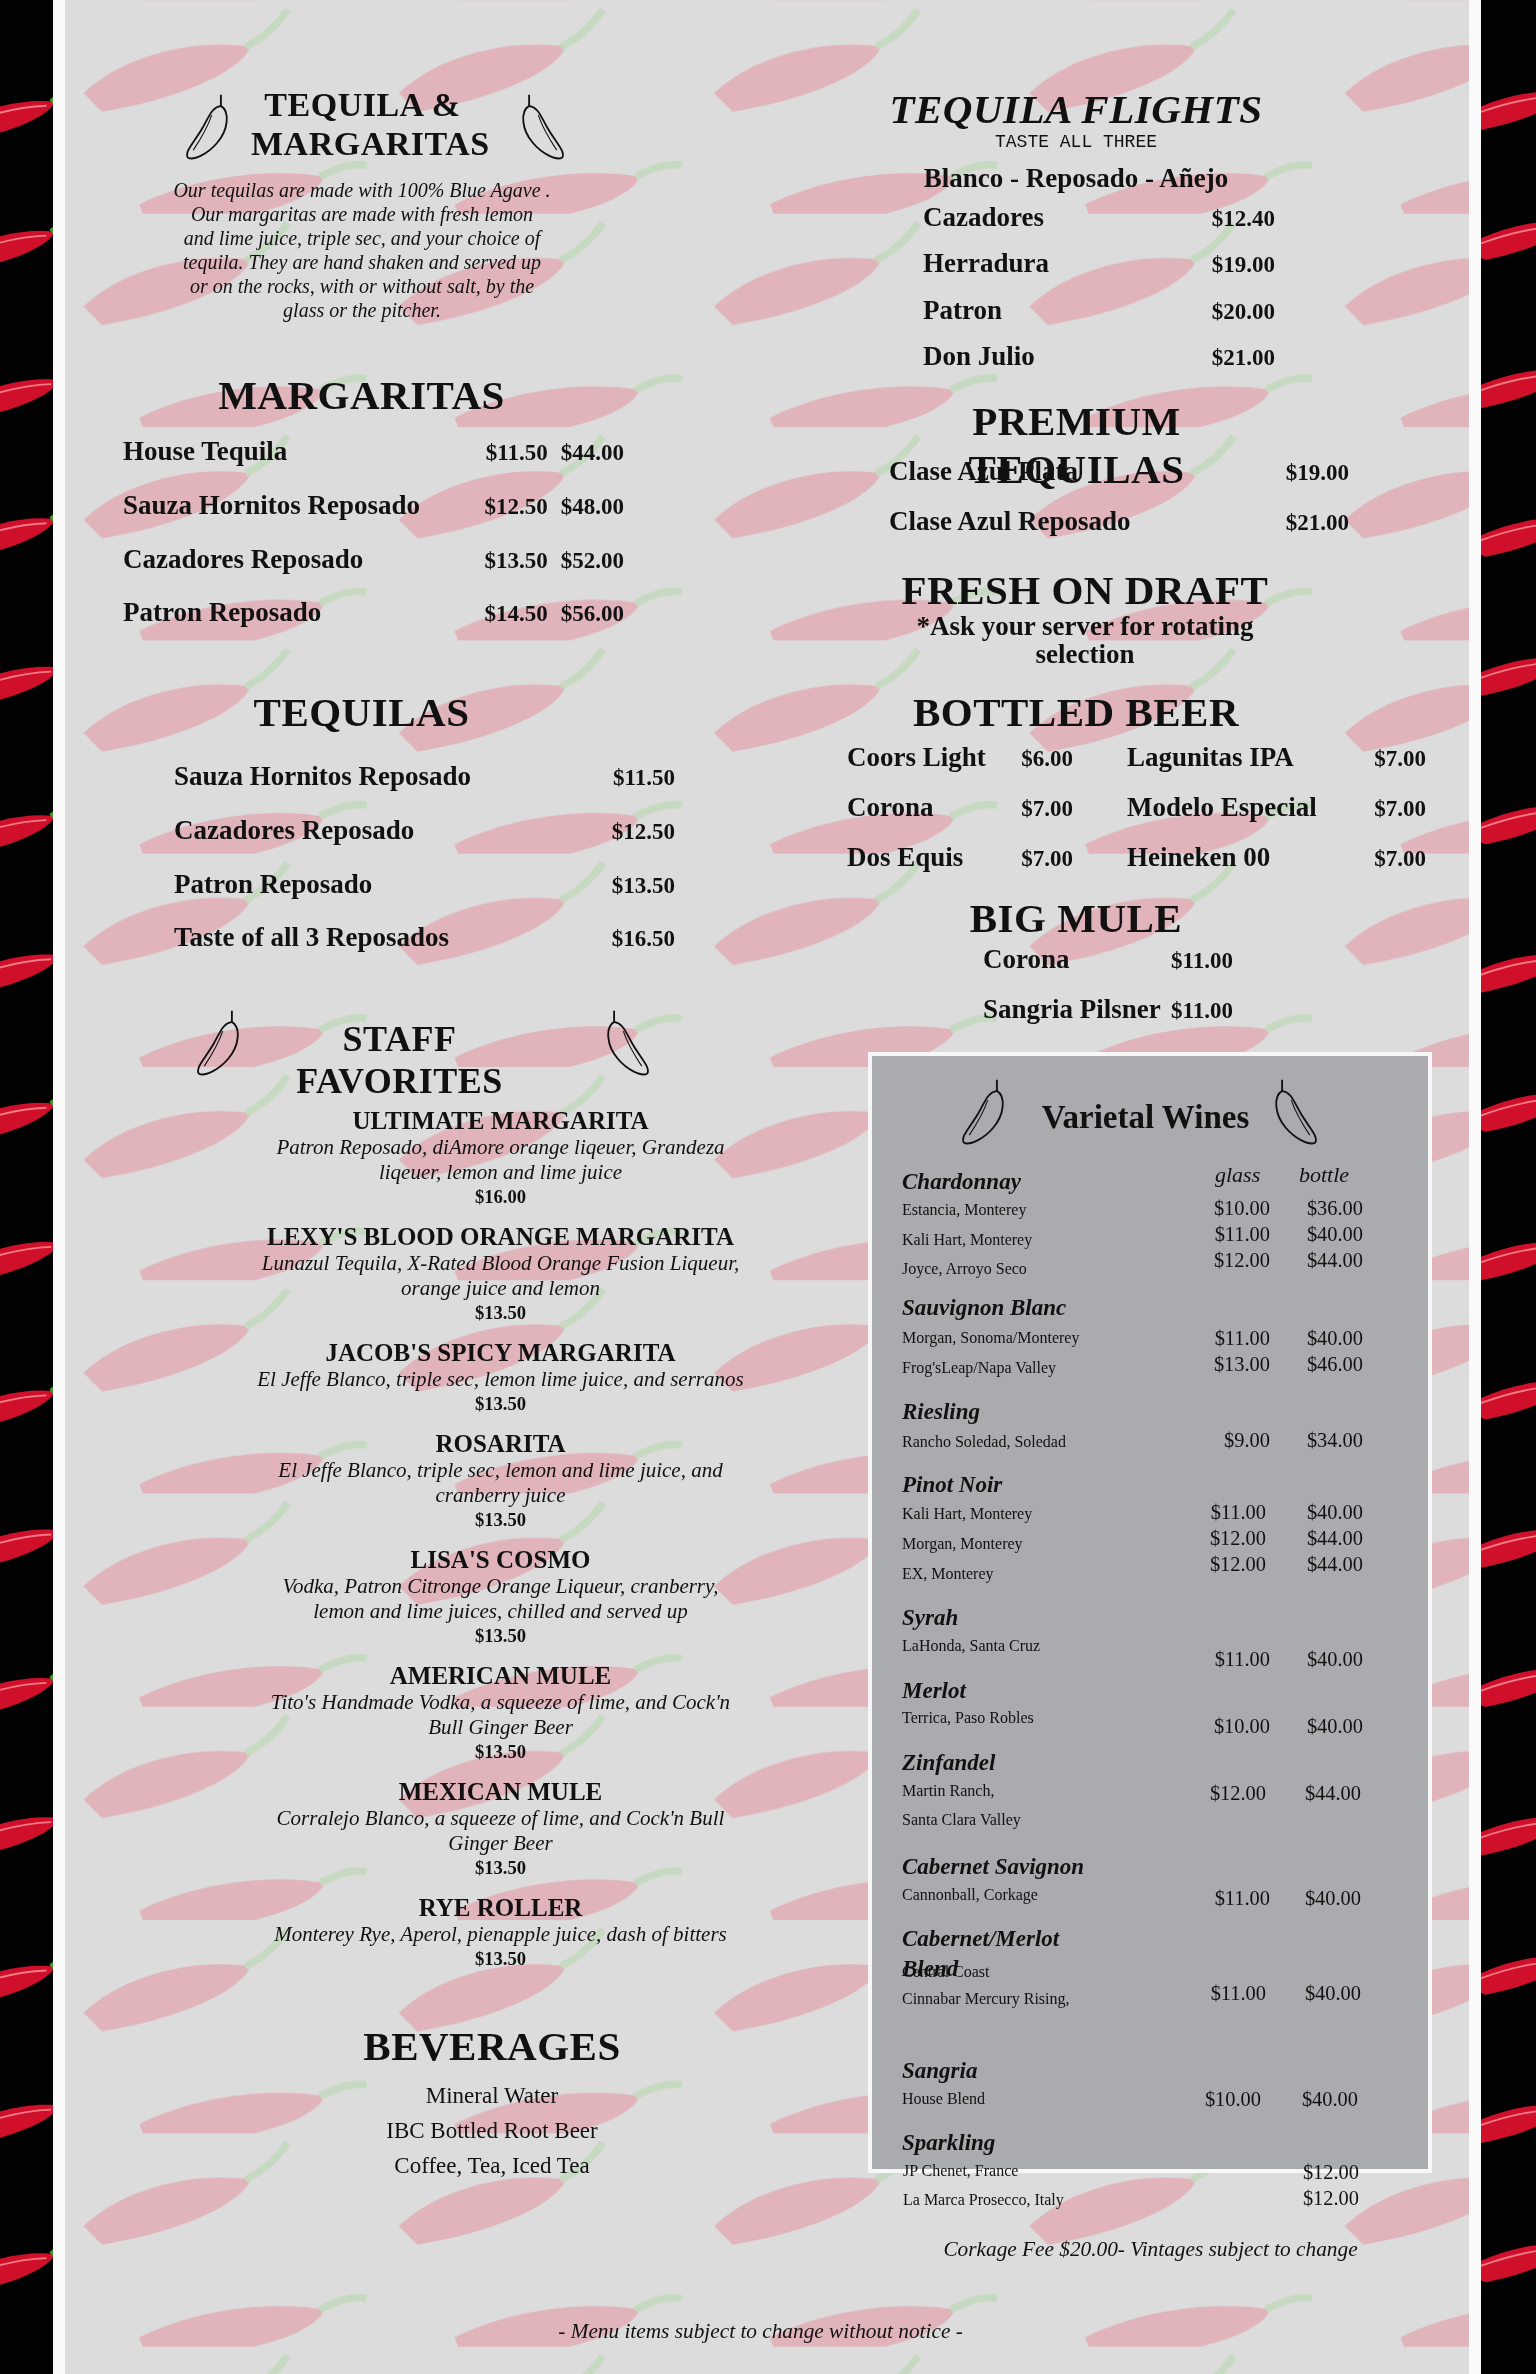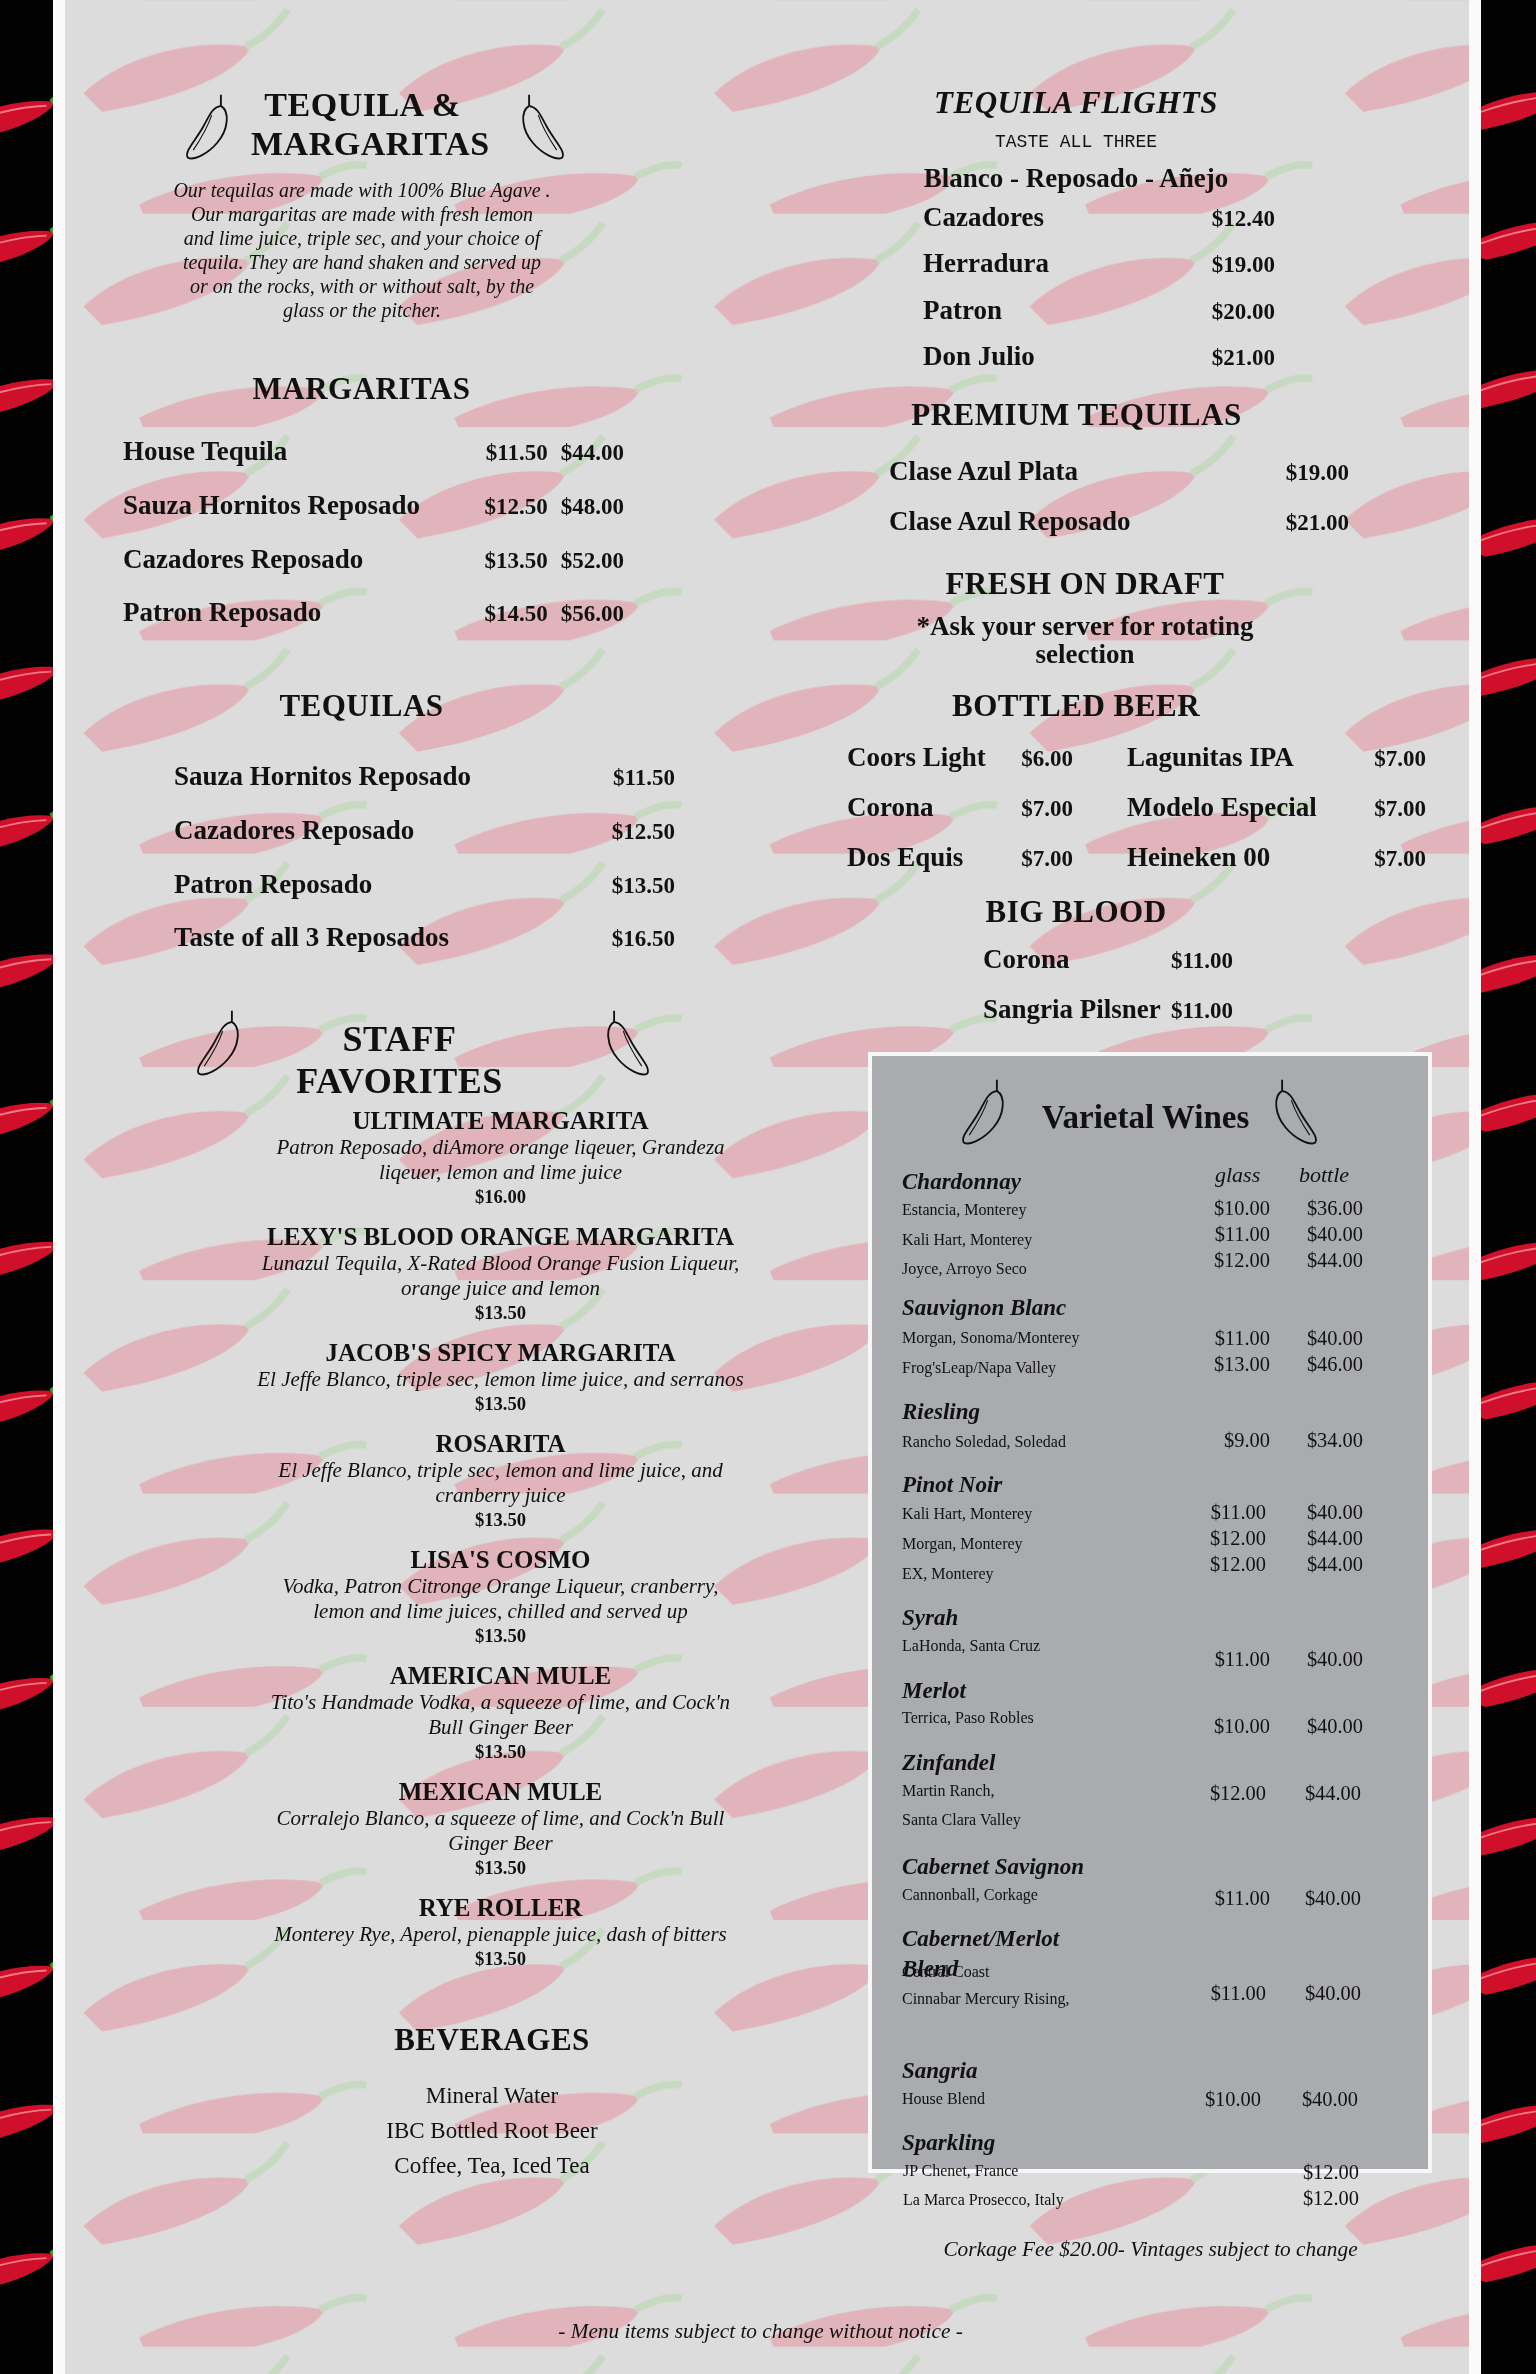--- a/index.html
+++ b/index.html
@@ -11,21 +11,21 @@
   .side-strip.right { left: 1481px; width: 55px; }
   .white-frame { position: absolute; top: 0; height: 2375px; background: #fafafa; }
   .white-frame.left { left: 53px; width: 12px; }
   .white-frame.right { left: 1469px; width: 12px; }
 
   .page { position: absolute; left: 65px; top: 0; width: 1404px; height: 2375px; background: #dcdcdc; overflow: hidden; }
   .bg-pattern { position: absolute; inset: 0; pointer-events: none; }
 
   .abs { position: absolute; }
   .center { text-align: center; }
-  .h-sec { font-family: "Liberation Serif", serif; font-weight: bold; font-size: 31px; letter-spacing: 0.5px; }
+  .h-sec { font-family: "Liberation Serif", serif; font-weight: bold; font-size: 41px; letter-spacing: 0.5px; }
   .item { font-family: "Liberation Serif", serif; font-weight: bold; font-size: 27px; }
   .price { font-family: "Liberation Serif", serif; font-weight: bold; font-size: 23px; }
   .desc { font-family: "Liberation Serif", serif; font-style: italic; font-size: 21.3px; line-height: 24px; }
   .row { position: absolute; display: flex; justify-content: space-between; align-items: baseline; }
 
   .pepper-icon { position: absolute; }
 
   .fav { text-align: center; }
   .fav .name { font-family: "Liberation Serif", serif; font-weight: bold; font-size: 25px; line-height: 28px; }
   .fav .fdesc { font-family: "Liberation Serif", serif; font-style: italic; font-size: 21px; line-height: 25px; }
@@ -308,21 +308,21 @@
     <div class="row" style="top:50px;left:280px;width:299px">
       <span class="item">Modelo Especial</span>
       <span class="price">$7.00</span>
     </div>
     <div class="row" style="top:100px;left:280px;width:299px">
       <span class="item">Heineken 00</span>
       <span class="price">$7.00</span>
     </div>
   </div>
 
-  <div class="abs center h-sec" style="left:816px;top:894px;width:390px">BIG BLOOD</div>
+  <div class="abs center h-sec" style="left:816px;top:894px;width:390px">BIG MULE</div>
   <div class="abs" style="left:918px;top:944px;width:250px">
     <div class="row" style="top:0;width:250px">
       <span class="item">Corona</span>
       <span class="price">$11.00</span>
     </div>
     <div class="row" style="top:50px;width:250px">
       <span class="item">Sangria Pilsner</span>
       <span class="price">$11.00</span>
     </div>
   </div>

